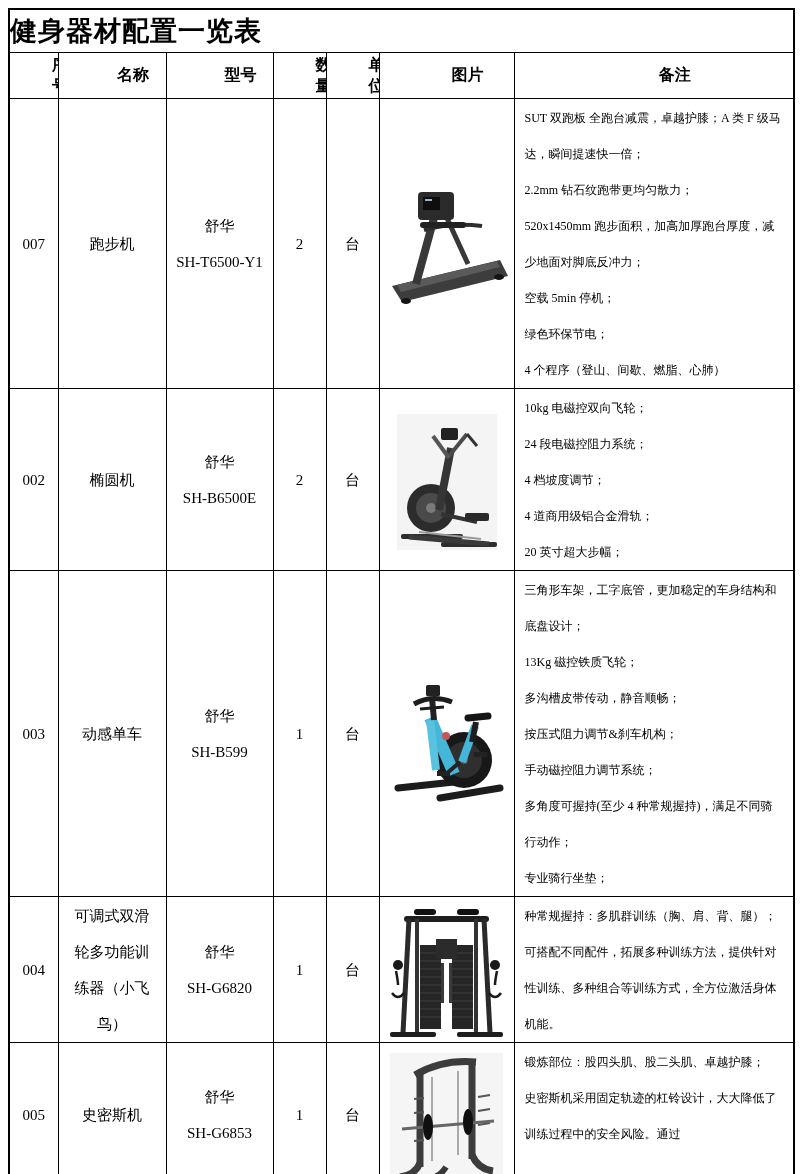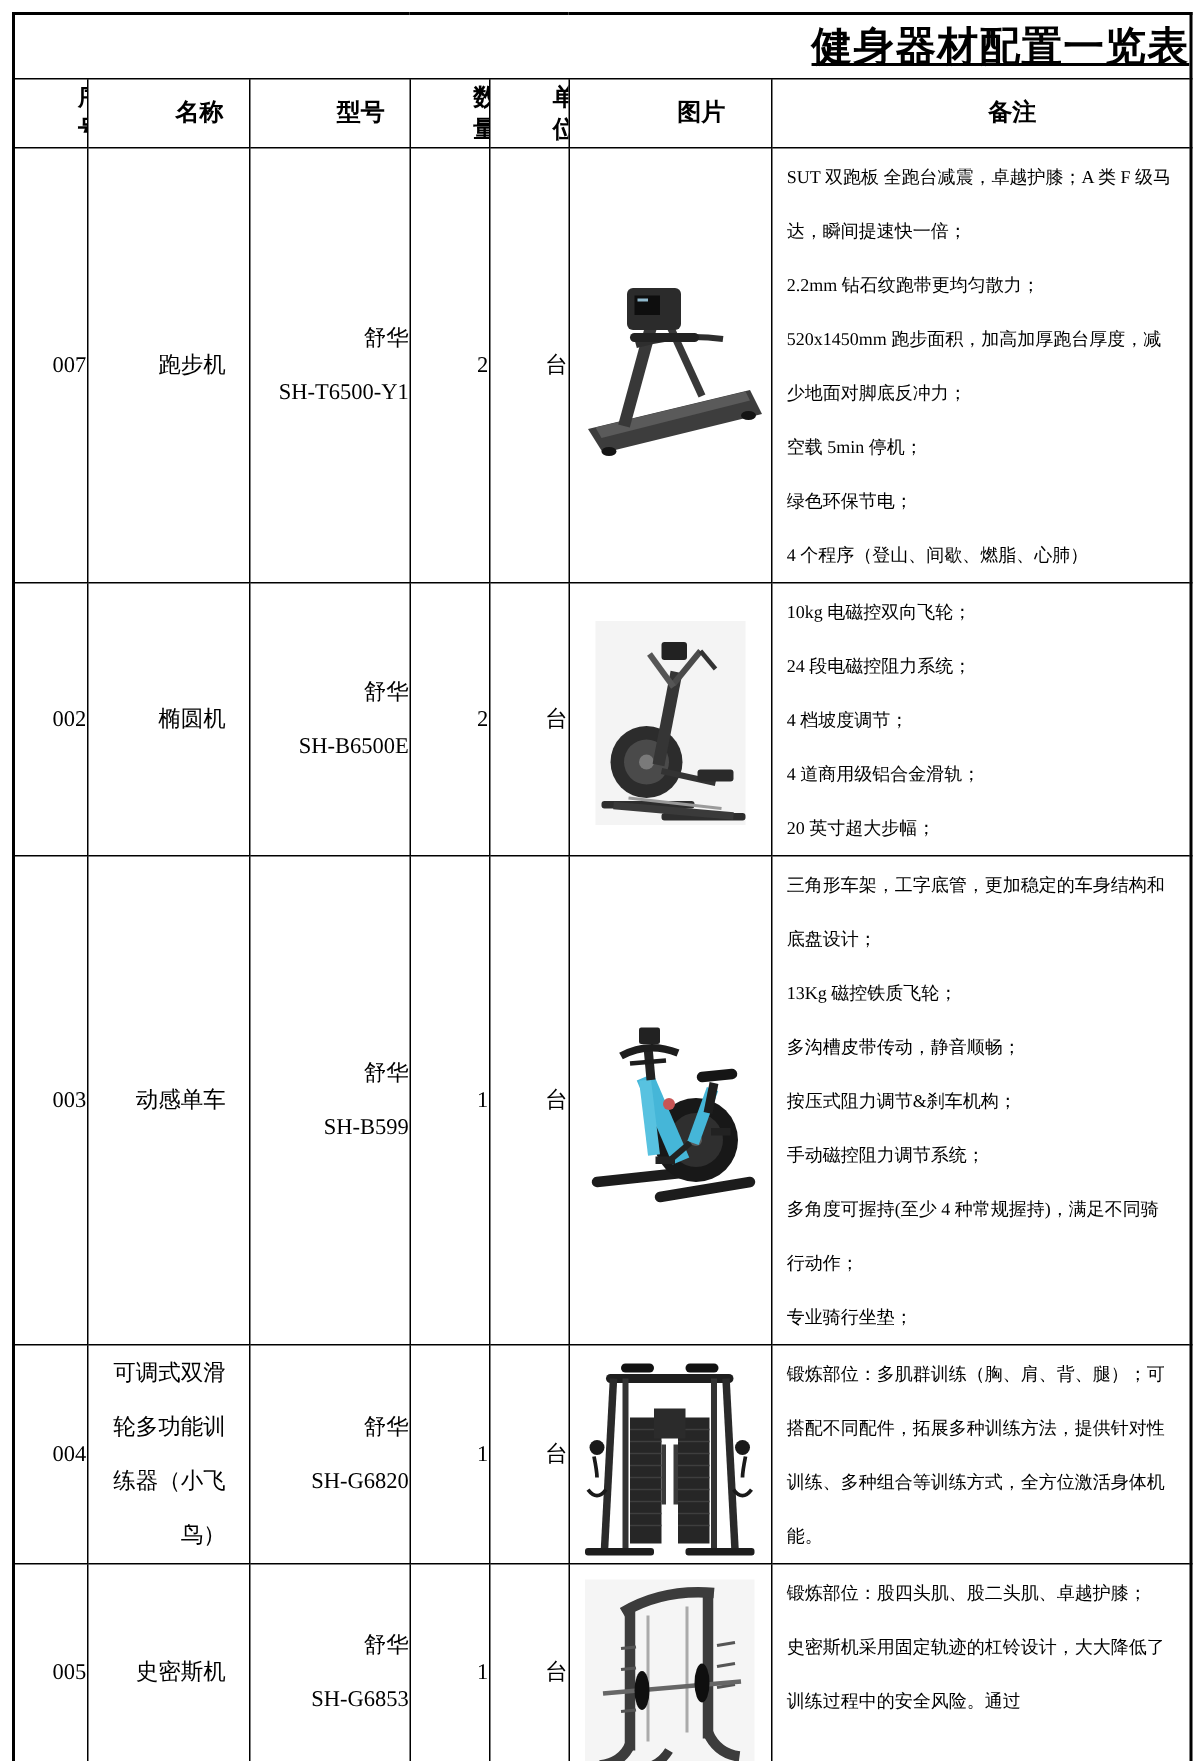--- a/index.html
+++ b/index.html
@@ -17,39 +17,38 @@
     margin: 8px 0 0 8px;
     border: 2px solid #000;
   }
   td {
     border: 1px solid #000;
     padding: 0;
     overflow: hidden;
   }
   .title-cell {
     height: 42px;
-    text-align: right;
+    text-align: left;
     vertical-align: middle;
     font-family: "Liberation Sans", "DejaVu Sans", sans-serif;
     font-weight: bold;
     font-size: 27px;
     letter-spacing: 1px;
-    text-decoration: underline;
   }
   tr.head-row td {
     height: 45px;
     text-align: center;
     vertical-align: middle;
     font-family: "Liberation Sans", "DejaVu Sans", sans-serif;
     font-weight: bold;
     font-size: 16px;
     padding-left: 42px;
   }
   td.c {
-    text-align: right;
+    text-align: center;
     vertical-align: middle;
     font-size: 15px;
     line-height: 36px;
   }
   td.name-cell { padding: 0 15px; margin-left: 28px; }
   td.model-cell p, td.name-cell p { margin: 0; }
   td.img-cell {
     text-align: center;
     vertical-align: middle;
   }
@@ -250,21 +249,21 @@
         <rect x="65" y="62" width="3" height="40" fill="#3a3a3a"></rect>
         <circle cx="14" cy="64" r="5" fill="#1a1a1a"></circle>
         <circle cx="111" cy="64" r="5" fill="#1a1a1a"></circle>
         <path d="M12,70 q2,10 2,14 m-6,8 q6,8 12,0" stroke="#1a1a1a" stroke-width="2.5" fill="none"></path>
         <path d="M113,70 q-2,10 -2,14 m-6,8 q6,8 12,0" stroke="#1a1a1a" stroke-width="2.5" fill="none"></path>
         <rect x="6" y="131" width="46" height="5" rx="2" fill="#1e1e1e"></rect>
         <rect x="73" y="131" width="46" height="5" rx="2" fill="#1e1e1e"></rect>
       </svg>
     </td>
     <td class="remarks-cell">
-      <p>锻炼部位：多肌群训练（胸、肩、背、腿）；可搭配不同配件，拓展多种训练方法，提供针对性训练、多种组合等训练方式，全方位激活身体机能。</p>
+      <p>种常规握持：多肌群训练（胸、肩、背、腿）；可搭配不同配件，拓展多种训练方法，提供针对性训练、多种组合等训练方式，全方位激活身体机能。</p>
     </td>
   </tr>
 
   <tr style="height:146px">
     <td class="c">005</td>
     <td class="c name-cell">史密斯机</td>
     <td class="c model-cell">
       <p>舒华</p>
       <p>SH-G6853</p>
     </td>

